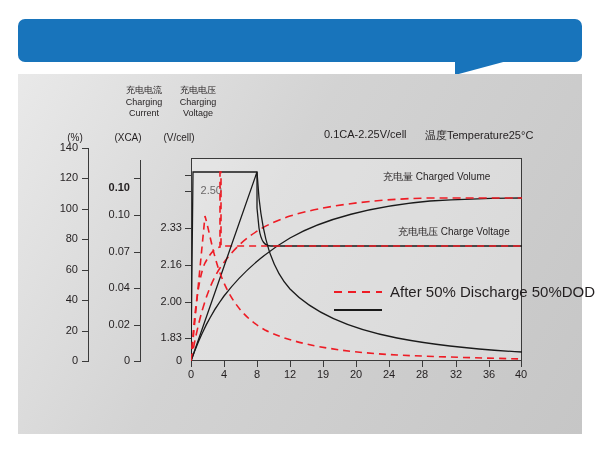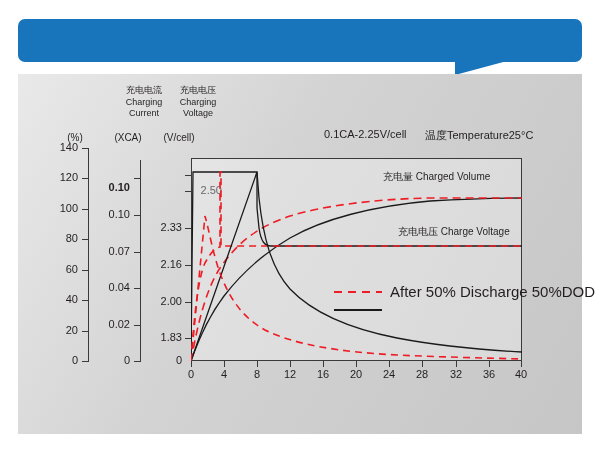--- a/index.html
+++ b/index.html
@@ -197,21 +197,21 @@
   <div class="xtick" style="left:389px;top:361px;"></div>
   <div class="xtick" style="left:422px;top:361px;"></div>
   <div class="xtick" style="left:456px;top:361px;"></div>
   <div class="xtick" style="left:489px;top:361px;"></div>
   <div class="xtick" style="left:521px;top:361px;"></div>
 
   <div class="xlabel" style="left:179px;top:368px;">0</div>
   <div class="xlabel" style="left:212px;top:368px;">4</div>
   <div class="xlabel" style="left:245px;top:368px;">8</div>
   <div class="xlabel" style="left:278px;top:368px;">12</div>
-  <div class="xlabel" style="left:311px;top:368px;">16</div>
+  <div class="xlabel" style="left:311px;top:368px;">19</div>
   <div class="xlabel" style="left:344px;top:368px;">20</div>
   <div class="xlabel" style="left:377px;top:368px;">24</div>
   <div class="xlabel" style="left:410px;top:368px;">28</div>
   <div class="xlabel" style="left:444px;top:368px;">32</div>
   <div class="xlabel" style="left:477px;top:368px;">36</div>
   <div class="xlabel" style="left:509px;top:368px;">40</div>
 
 
 </div>
 

